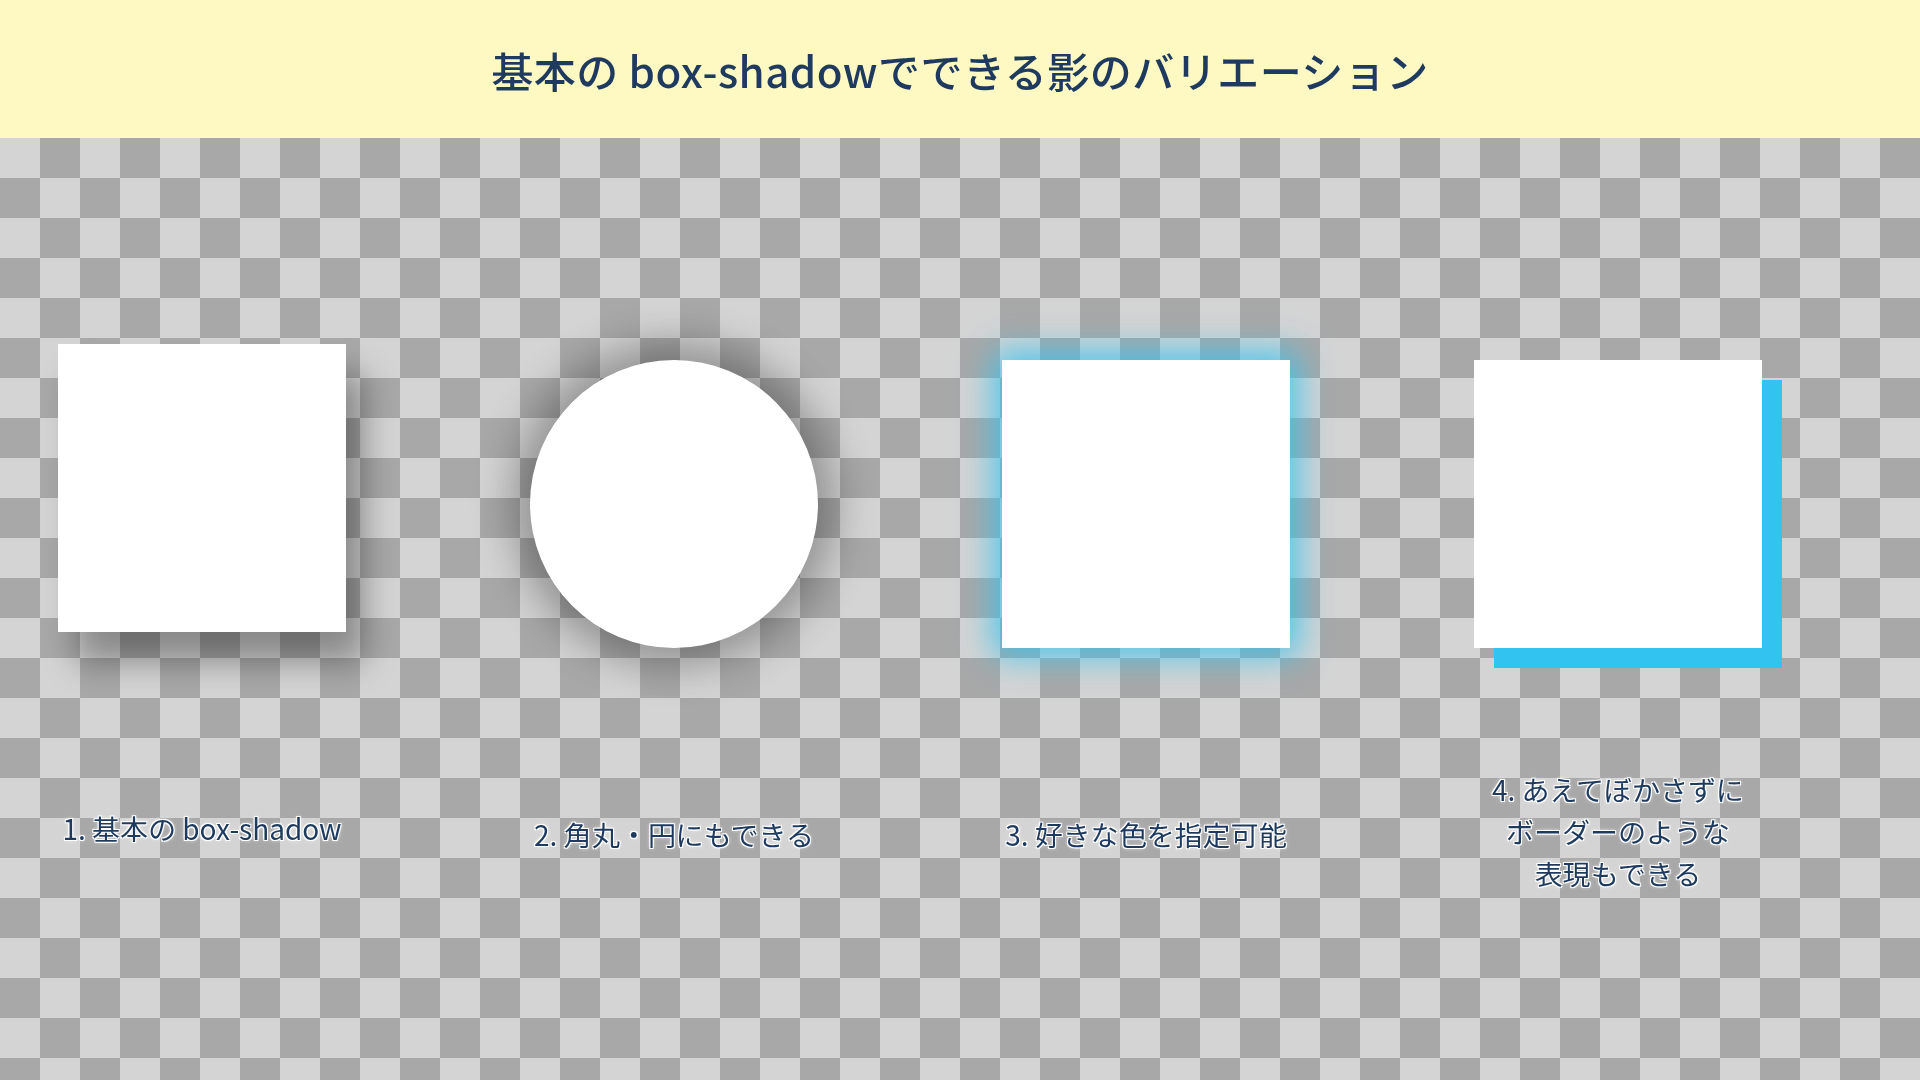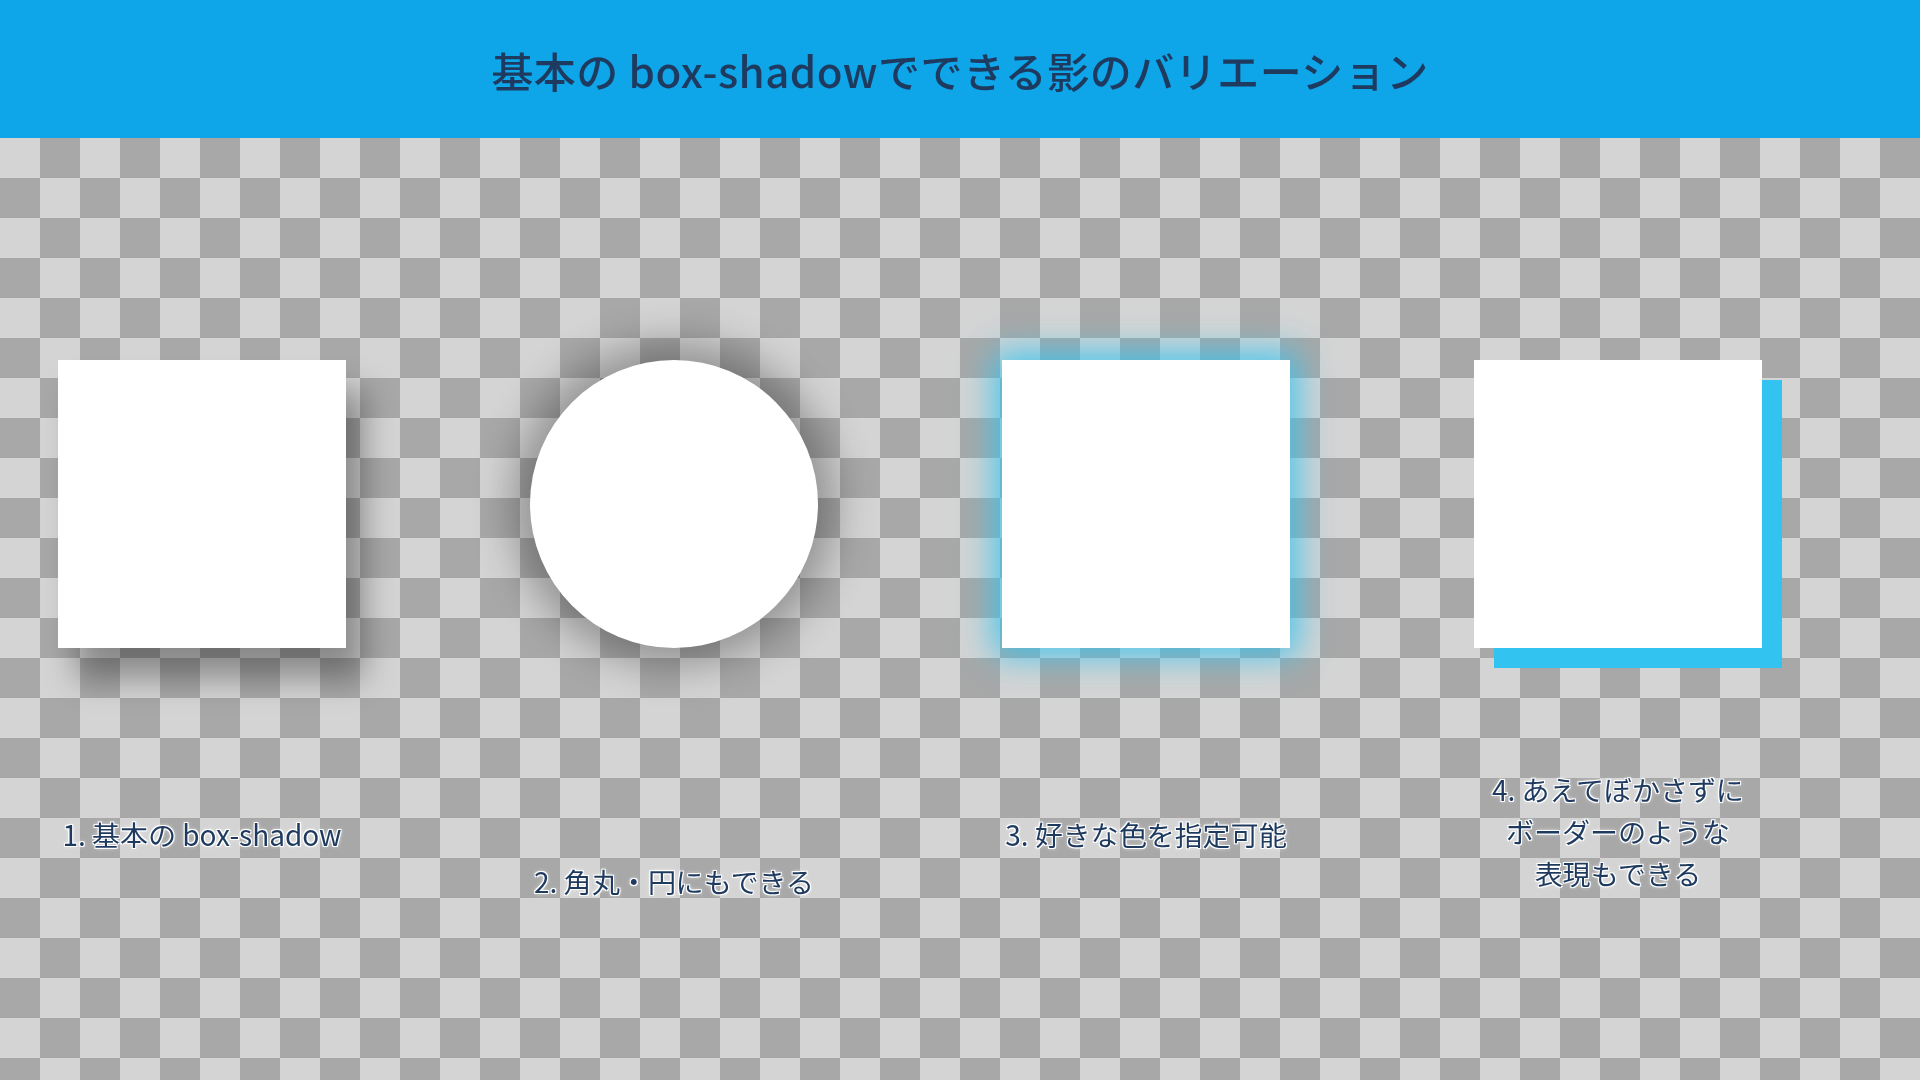--- a/index.html
+++ b/index.html
@@ -12,21 +12,21 @@
       height: 1080px;
       font-family: "Hiragino Sans", "Hiragino Kaku Gothic ProN", "Noto Sans JP", "Yu Gothic", sans-serif;
       background: #fff;
       overflow: hidden;
     }
     .header {
       height: 138px;
       display: flex;
       align-items: center;
       justify-content: center;
-      background: #0ea5e9;
+      background: #fef9c3;
     }
     .header h1 {
       font-size: 42px;
       font-weight: 500;
       color: #1e3a5f;
       letter-spacing: 0.5px;
     }
     .checker-area {
       position: relative;
       width: 100%;
@@ -71,23 +71,23 @@
       text-align: center;
       line-height: 1.5;
       white-space: pre-line;
       text-shadow:
         -1px -1px 0 #fff,
          1px -1px 0 #fff,
         -1px  1px 0 #fff,
          1px  1px 0 #fff,
          0 0 4px #fff;
     }
-    .ex1 { left: 58px; top: 222px; }
+    .ex1 { left: 58px; top: 206px; gap: 10px; }
     .ex1 .caption { margin-top: 165px; }
-    .ex2 { left: 530px; top: 222px; gap: 47px; }
+    .ex2 { left: 530px; top: 222px; }
     .ex2 .caption { margin-top: 165px; }
     .ex3 { left: 1002px; top: 222px; }
     .ex3 .caption { margin-top: 165px; }
     .ex4 { left: 1474px; top: 222px; }
     .ex4 .caption { margin-top: 120px; }
   </style>
 </head>
 <body>
 
 <div class="header">

